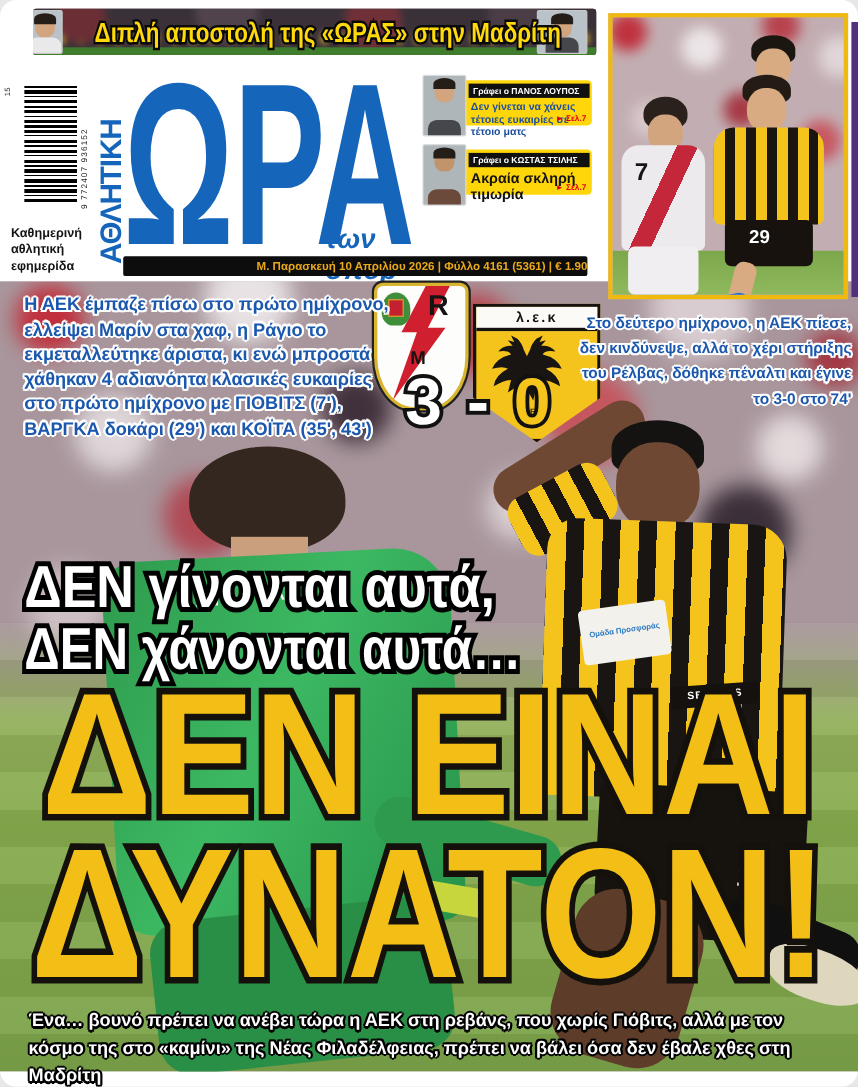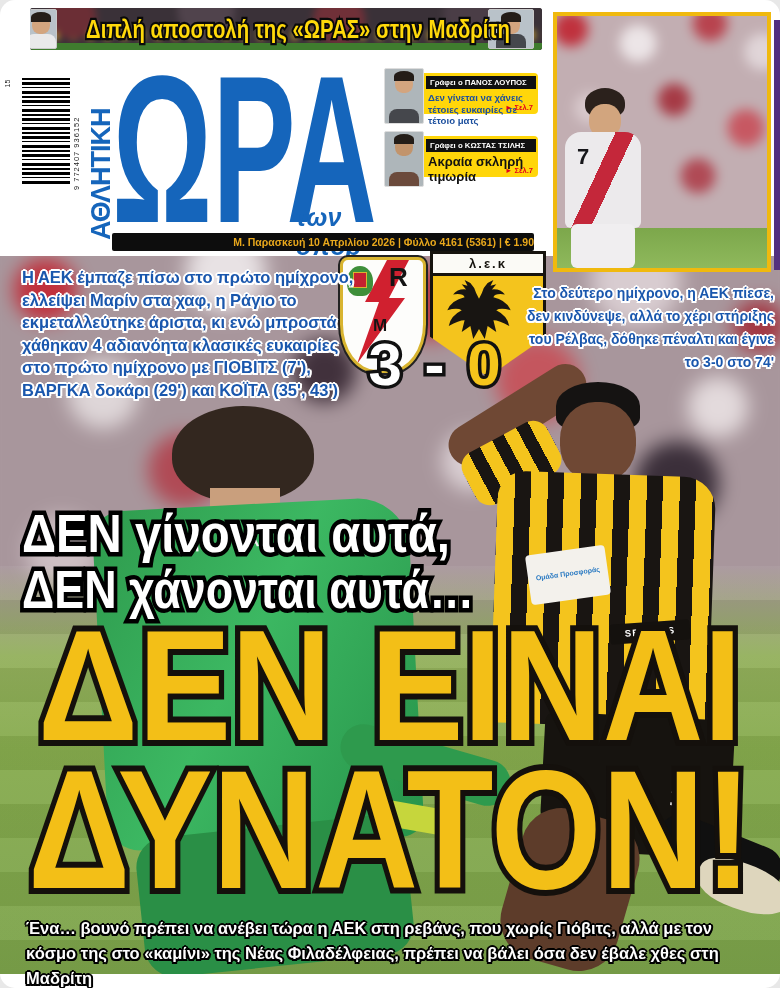--- a/index.html
+++ b/index.html
@@ -151,21 +151,21 @@
   .aek-thigh{left:52px;top:430px;width:120px;height:155px;background:#5d3c2a;border-radius:40px;transform:rotate(16deg);}
   .aek-shin{left:196px;top:448px;width:130px;height:52px;background:#101010;border-radius:22px;transform:rotate(22deg);}
   .aek-boot{left:238px;top:482px;width:96px;height:46px;background:#ded6bd;border-radius:40% 60% 50% 50%;transform:rotate(18deg);}
   .rayo-crest{left:340px;top:257px;width:86px;height:116px;background:#fdfdfb;border:3px solid #d8b430;
     border-radius:8px 8px 42% 42%;box-shadow:0 0 0 2px #222;overflow:hidden;z-index:10;}
   .rayo-bolt{left:0;top:0;width:80px;height:110px;}
   .rayo-r{left:46px;top:2px;color:#141414;font-size:26px;font-weight:bold;z-index:11;}
   .rayo-m{left:30px;top:56px;color:#141414;font-size:17px;font-weight:bold;z-index:11;}
   .rayo-laurel{left:4px;top:6px;width:26px;height:30px;background:#3f8f3a;border-radius:50% 50% 40% 40%;}
   .rayo-shield{left:10px;top:12px;width:14px;height:16px;background:#c42030;border:1px solid #d8b430;}
-  .aek-crest{left:430px;top:251px;width:116px;height:126px;background:#f4c41d;border:3px solid #16130e;
+  .aek-crest{left:430px;top:276px;width:116px;height:126px;background:#f4c41d;border:3px solid #16130e;
     clip-path:polygon(0 0,100% 0,100% 68%,50% 100%,0 68%);z-index:10;}
   .aek-crest-top{left:0;top:0;width:100%;height:22px;background:#fbfaf6;border-bottom:3px solid #16130e;
     color:#16130e;font-size:13px;font-weight:bold;text-align:center;line-height:20px;letter-spacing:2px;}
   .aek-eagle{left:10px;top:24px;width:72px;height:66px;}
   .aek-fc{left:0;top:92px;width:100%;text-align:center;color:#16130e;font-size:7px;font-weight:bold;}
   .score-svg{left:338px;top:330px;width:196px;height:74px;z-index:10;overflow:visible;}
   .score-svg text{font-family:"Liberation Sans",sans-serif;font-weight:bold;font-size:60px;
     stroke:#111;stroke-width:7px;paint-order:stroke;letter-spacing:3px;}
 
   
@@ -211,20 +211,21 @@
       <div class="hs-body shirt-dark"></div>
     </div>
     <svg class="banner-headline-svg">
       <text x="268" y="30" text-anchor="middle" textLength="424" lengthAdjust="spacingAndGlyphs" style="font-family:'Liberation Sans',sans-serif;font-weight:bold;font-size:25px;fill:#ffd90a;stroke:#0a0a0a;stroke-width:4.5px;paint-order:stroke;">Διπλή αποστολή της «ΩΡΑΣ» στην Μαδρίτη</text>
     </svg>
   </div>
 
   <div class="barcode-top">15</div>
   <div class="barcode"></div>
   <div class="barcode-num">9 772407 936152</div>
+  <div class="tagline">Καθημερινή αθλητική εφημερίδα</div>
   <div class="vertical-title">ΑΘΛΗΤΙΚΗ</div>
 
   <svg class="logo-svg">
     <text x="0" y="162" textLength="265" lengthAdjust="spacingAndGlyphs" font-size="210">ΩΡΑ</text>
   </svg>
   <div class="logo-sub">των σπορ</div>
 
   <div class="col-box col-box1">
     <div class="col-photo">
       <div class="hs-head"></div>
@@ -280,20 +281,31 @@
   <div class="tr-photo">
     <div class="tr-crowd"></div>
     <div class="tr-grass"></div>
     <div class="fig tr-rayo">
       <div class="tr-rayo-hair"></div>
       <div class="tr-rayo-face"></div>
       <div class="tr-rayo-torso"></div>
       <div class="tr-rayo-num">7</div>
       <div class="tr-rayo-shorts"></div>
     </div>
+    <div class="fig tr-aek">
+      <div class="tr-aek2-hair"></div>
+      <div class="tr-aek2-face"></div>
+      <div class="tr-aek-hair"></div>
+      <div class="tr-aek-face"></div>
+      <div class="tr-aek-torso"></div>
+      <div class="tr-aek-shorts"></div>
+      <div class="tr-aek-num">29</div>
+      <div class="tr-aek-leg"></div>
+      <div class="tr-boot"></div>
+    </div>
   </div>
   <div class="purple-strip"></div>
 
   <div class="rayo-crest">
     <svg class="rayo-bolt" viewBox="0 0 80 110">
       <polygon points="44,0 22,42 36,42 14,104 62,38 46,38 66,0" fill="#d0202f"></polygon>
     </svg>
     <div class="rayo-laurel"></div>
     <div class="rayo-shield"></div>
     <div class="rayo-r">R</div>

